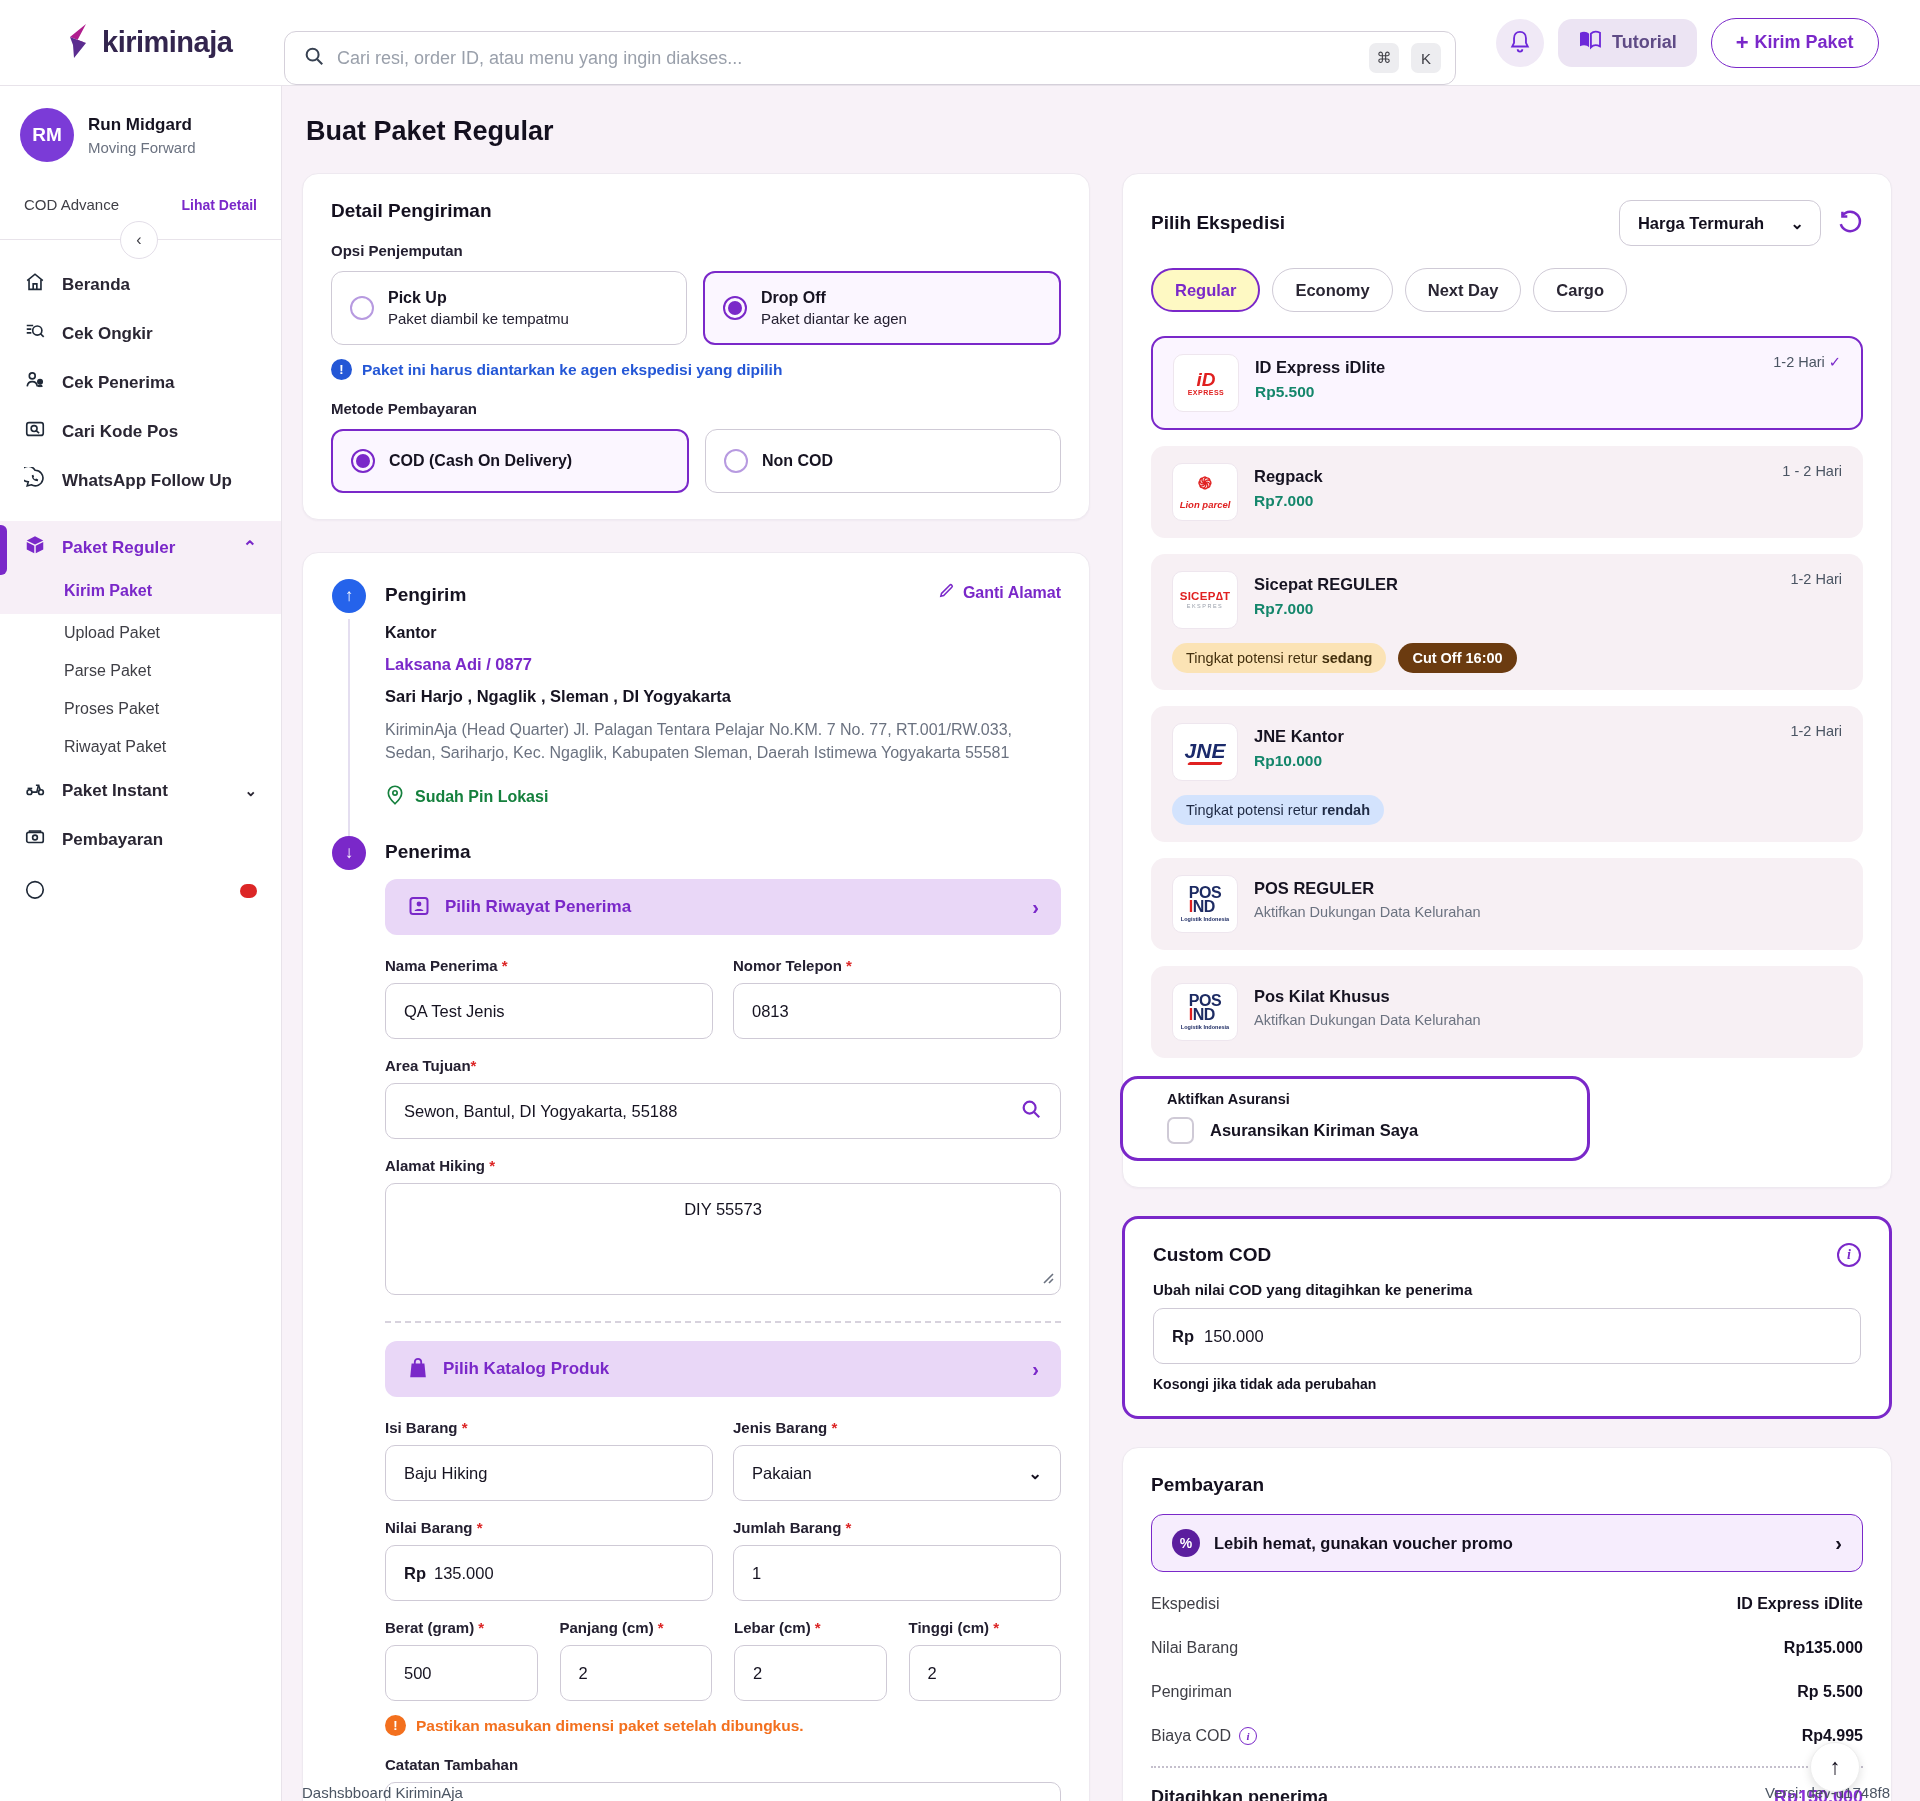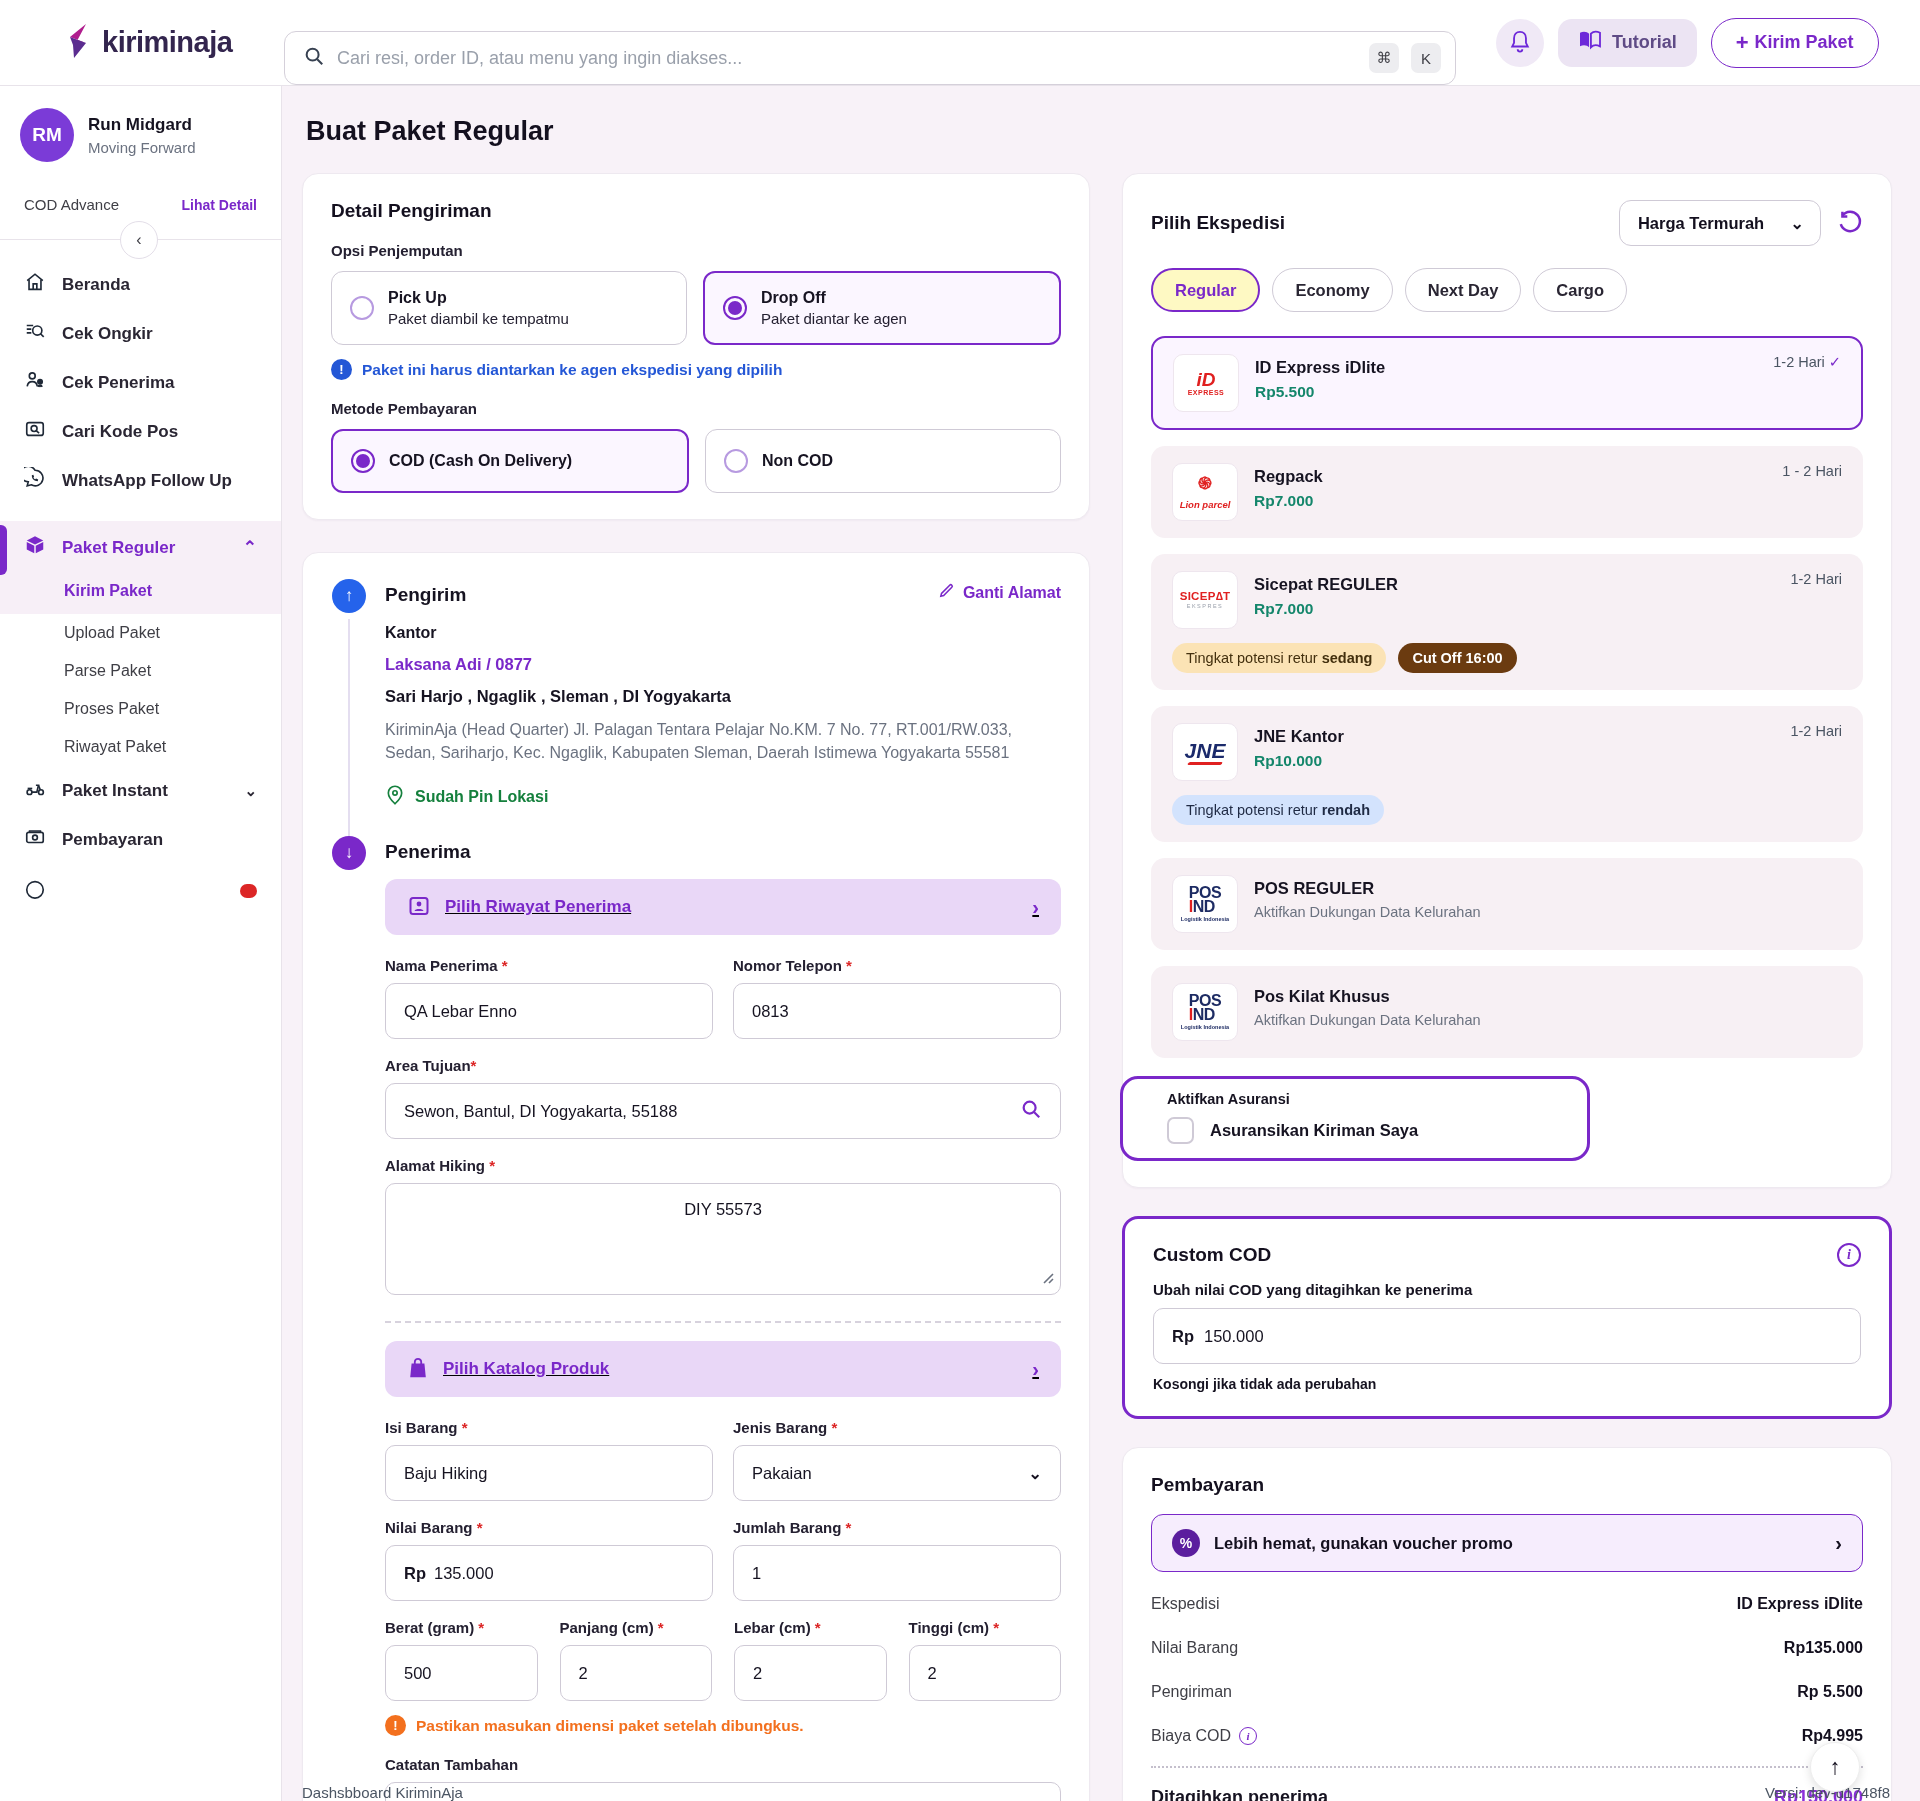--- a/index.html
+++ b/index.html
@@ -73,21 +73,21 @@
   .rail .line{ width:2px; flex:1; background:#e4def0; margin-top:6px; }
   .sec-body{ flex:1; min-width:0; }
   .sec-head{ display:flex; align-items:center; justify-content:space-between; }
   .sec-title{ font-size:19px; font-weight:bold; padding-top:5px; }
   .ganti{ color:var(--purple); font-size:16px; font-weight:bold; display:flex; gap:8px; align-items:center; }
   .alias{ font-size:16px; font-weight:bold; margin-top:18px; }
   .contact{ font-size:16.5px; font-weight:bold; color:var(--purple); margin-top:13px; }
   .areatxt{ font-size:16.5px; font-weight:bold; margin-top:13px; }
   .addr{ font-size:16px; color:#6b7280; margin-top:12px; line-height:1.45; max-width:700px; }
   .pin{ display:flex; gap:10px; align-items:center; margin:20px 0 26px; color:var(--green); font-size:16px; font-weight:bold; }
-  .lavbar{ background:var(--lav2); border:none; width:100%; border-radius:12px; min-height:56px; display:flex; align-items:center; gap:14px; padding:0 22px; margin:16px 0 22px;text-decoration:underline; }
+  .lavbar{ background:var(--lav2); border:none; width:100%; border-radius:12px; min-height:56px; display:flex; align-items:center; gap:14px; padding:0 22px; margin:16px 0 22px; }
   .lavbar .lbl{ color:var(--purple); font-size:17px; font-weight:bold; flex:1; text-align:left; }
   .lavbar .chevr{ color:var(--purple); font-size:20px; font-weight:bold; }
   .grid2{ display:grid; grid-template-columns:1fr 1fr; gap:18px 20px; margin-bottom:18px; }
   .grid4{ display:grid; grid-template-columns:1fr 1fr 1fr 1fr; gap:18px 22px; margin-bottom:14px; }
   .field .inp{ border:1px solid #cfcad6; border-radius:10px; min-height:56px; display:flex; align-items:center; padding:0 18px; font-size:16.5px; background:#fff; gap:8px; }
   .inp .pre{ font-weight:bold; }
   .inp .sicon{ margin-left:auto; }
   .tarea{ border:1px solid #cfcad6; border-radius:10px; min-height:112px; padding:16px 18px; font-size:16.5px; position:relative; background:#fff; }
   .tarea.centered{ text-align:center; }
   .rz{ position:absolute; right:6px; bottom:6px; }
@@ -392,21 +392,21 @@
                       <path d="M7.5 17 c.7-2.6 8.3-2.6 9 0" fill="#7a28c9" stroke="none"></path>
                     </svg></span>
                 <span class="lbl">Pilih Riwayat Penerima</span>
                 <span class="chevr">›</span>
               </button>
 
               <div class="grid2">
                 <div class="field">
                   <div class="flabel"><span>Nama Penerima</span> <span class="req">*</span></div>
                   <div class="inp">
-                      <span>QA Lebar Enno</span>
+                      <span>QA Test Jenis</span>
                     </div>
                 </div>
                 <div class="field">
                   <div class="flabel"><span>Nomor Telepon</span> <span class="req">*</span></div>
                   <div class="inp">
                       <span>0813</span>
                     </div>
                 </div>
               </div>
               <div class="field" style="margin-bottom:18px;">

